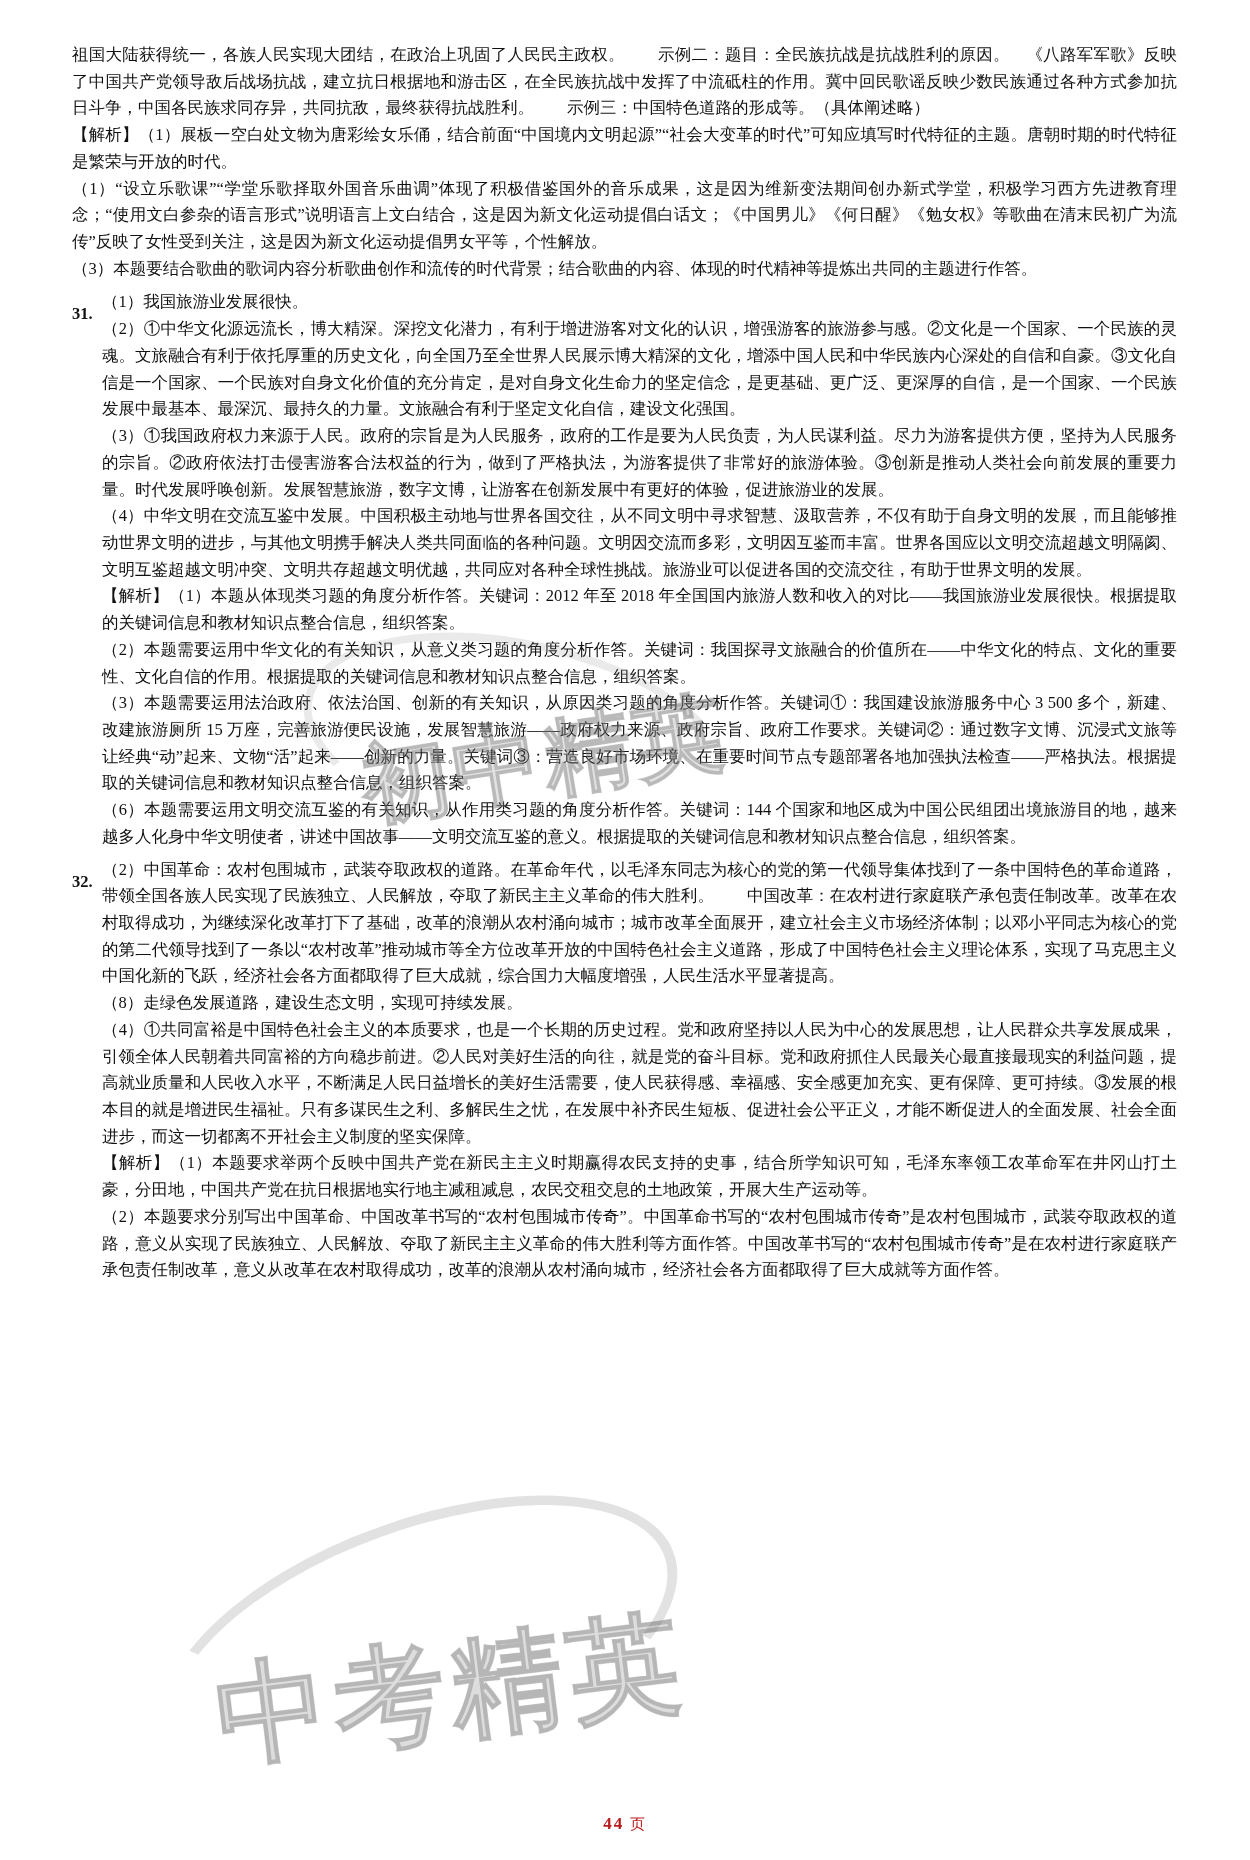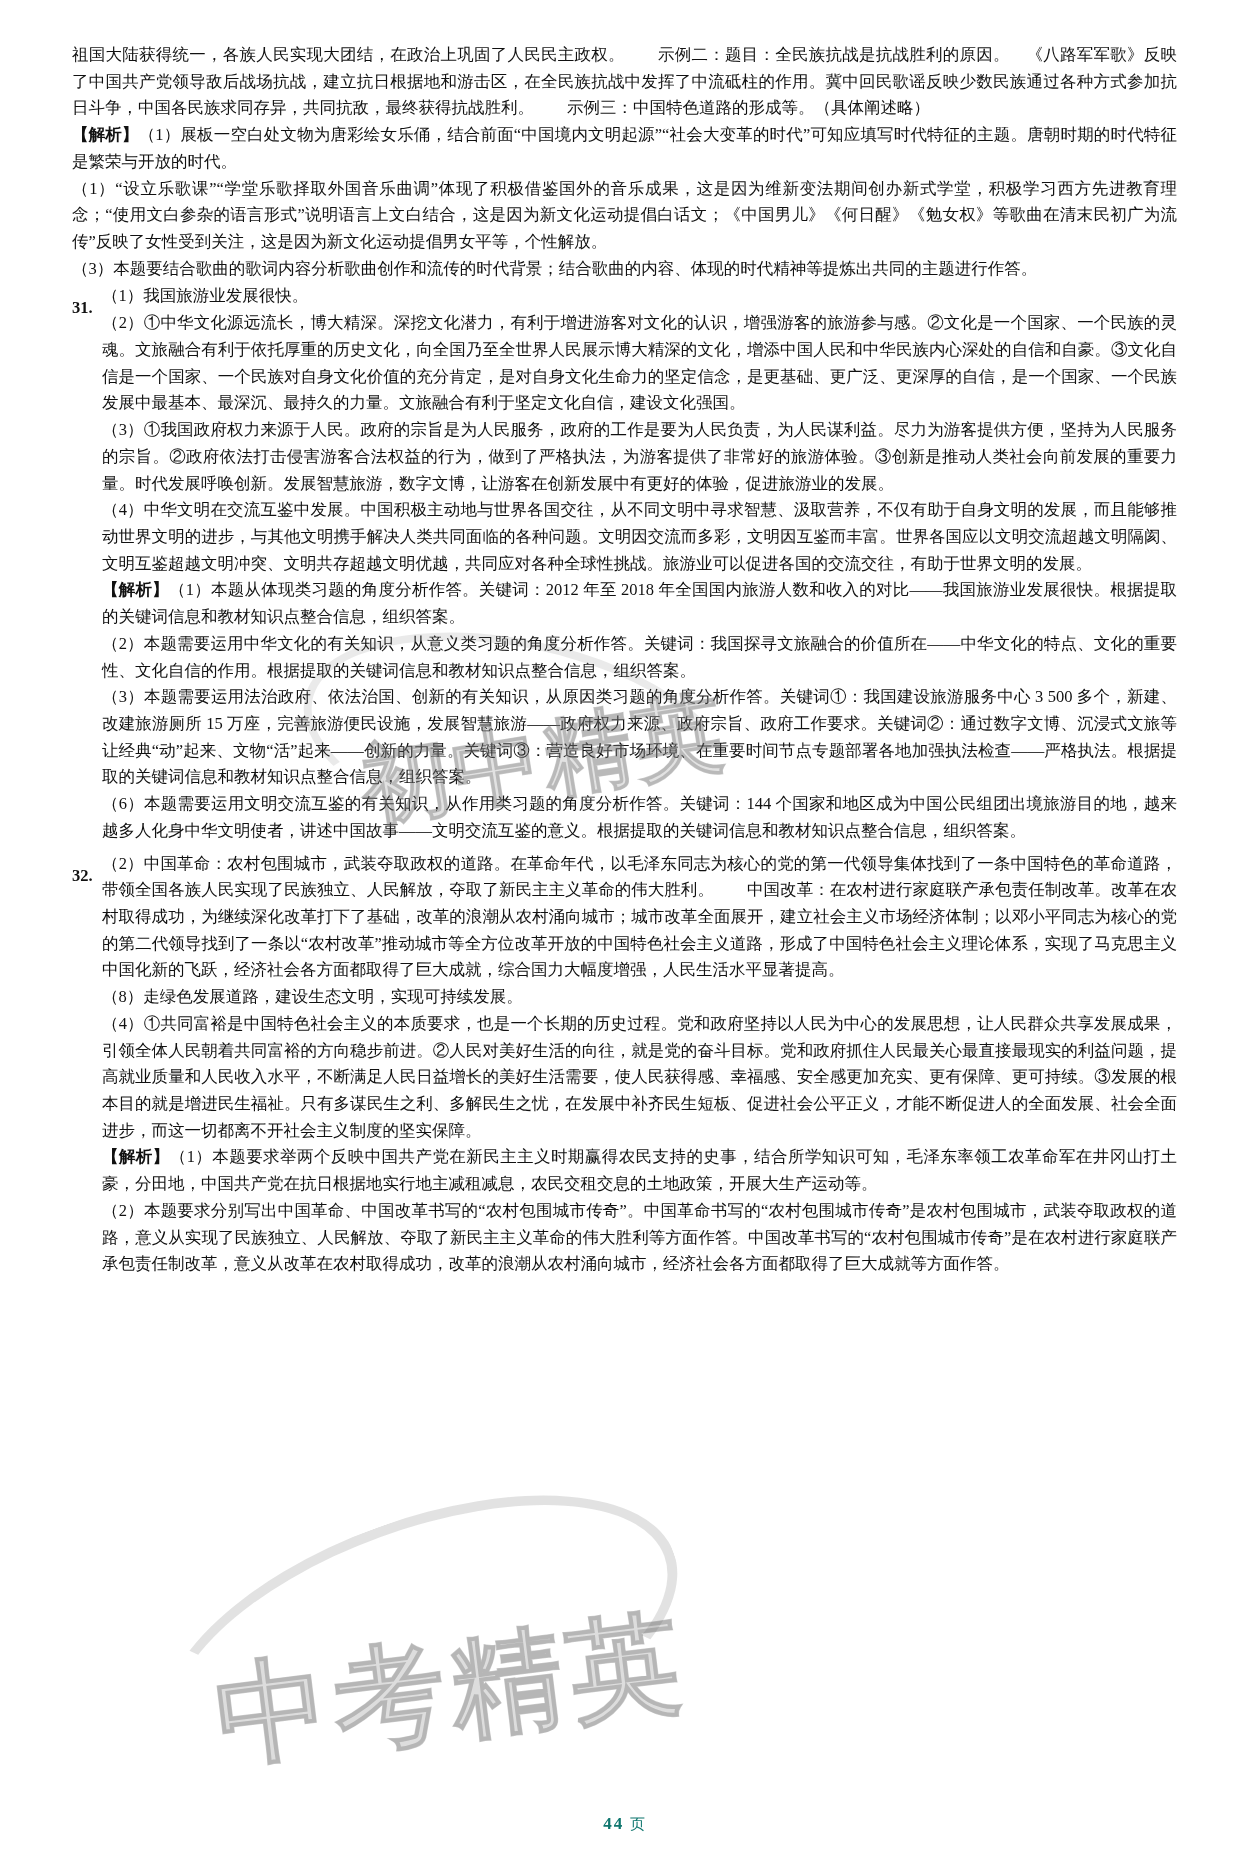--- a/index.html
+++ b/index.html
@@ -29,21 +29,21 @@
     width: 1105px;
   }
   p {
     margin: 0;
     font-size: 16.5px;
     line-height: 1.62;
     text-align: justify;
     text-justify: inter-ideograph;
   }
   .blk {
-    margin-bottom: 1px;
+    margin-bottom: 7px;
   }
   .qnum {
     flex: 0 0 auto;
     width: 30px;
     margin-left: -30px;
     font-size: 16.5px;
     line-height: 1.62;
     font-family: "Liberation Serif", serif;
     font-weight: 600;
   }
@@ -54,31 +54,31 @@
     position: relative;
     padding-left: 30px;
   }
   .section .qnum {
     position: absolute;
     left: 0;
     top: 12px;
     margin-left: 0;
   }
   .jiexi-label {
-    font-weight: bold;
+    font-weight: normal;
   }
   .footer {
     position: absolute;
     bottom: 26px;
     left: 0;
     width: 1250px;
     text-align: center;
     font-size: 15px;
     letter-spacing: 2px;
-    color: #0f766e;
+    color: #b91c1c;
   }
   .footer .pg {
     font-weight: bold;
     font-size: 17px;
   }
   
   .watermark {
     position: absolute;
     pointer-events: none;
     color: rgba(120,120,120,0.30);

